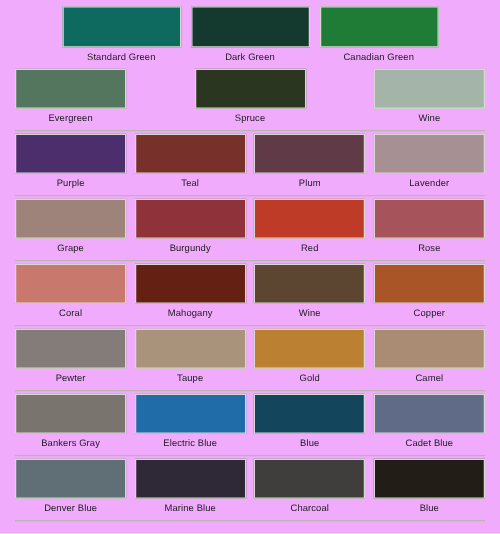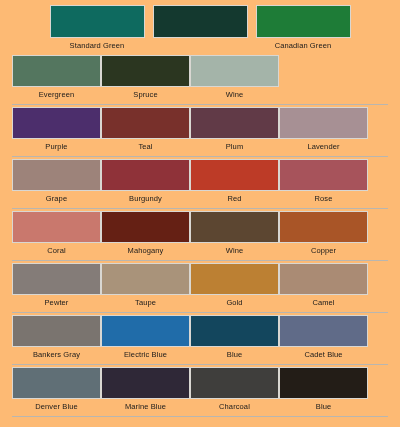--- a/index.html
+++ b/index.html
@@ -35,20 +35,21 @@
     padding: 0;
     justify-content: center;
     gap: 8px;
     height: 53px;
     padding-top: 5px;
     box-sizing: border-box;
   }
 
   .swatch-row.grid-row {
     height: 52px;
+    justify-content: space-between;
     padding-top: 2px;
     box-sizing: border-box;
   }
 
   .cell {
     display: flex;
     flex-direction: column;
     align-items: stretch;
   }
 
@@ -103,29 +104,30 @@
     background: transparent;
   }
 
   .spacer-bottom {
     height: 12px;
   }
 </style>
 </head>
 <body>
 
-<div id="chart" style="background: #fdba74;">
+<div id="chart" style="background: #f0abfc;">
   <div id="rows-container">
       <div class="swatch-row top-row">
         <div class="cell">
           <div class="chip" style="background: rgb(14, 106, 95); border-color: rgb(217, 215, 210);"></div>
           <div class="chip-label" style="color: rgb(26, 26, 26);">Standard Green</div>
         </div>
         <div class="cell">
           <div class="chip" style="background: rgb(20, 57, 47); border-color: rgb(217, 215, 210);"></div>
+          <div class="chip-label" style="color: rgb(26, 26, 26);">Dark Green</div>
         </div>
         <div class="cell">
           <div class="chip" style="background: rgb(30, 124, 55); border-color: rgb(217, 215, 210);"></div>
           <div class="chip-label" style="color: rgb(26, 26, 26);">Canadian Green</div>
         </div>
         <div class="rule"></div>
       </div>
       <div class="swatch-row grid-row">
         <div class="cell">
           <div class="chip" style="background: rgb(84, 118, 95); border-color: rgb(217, 215, 210);"></div>

